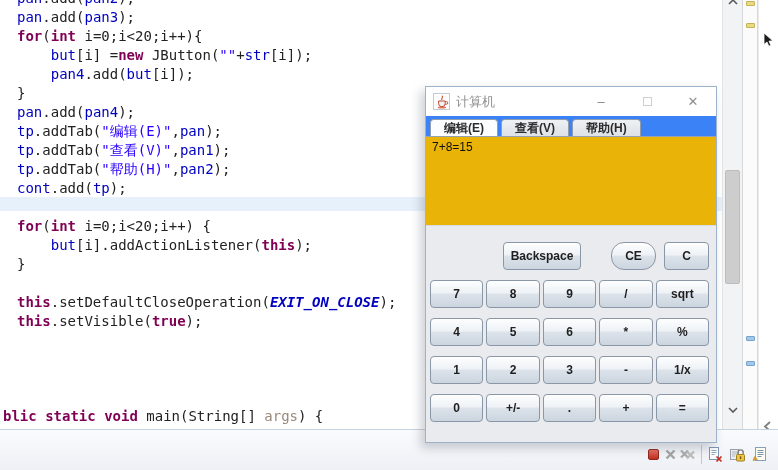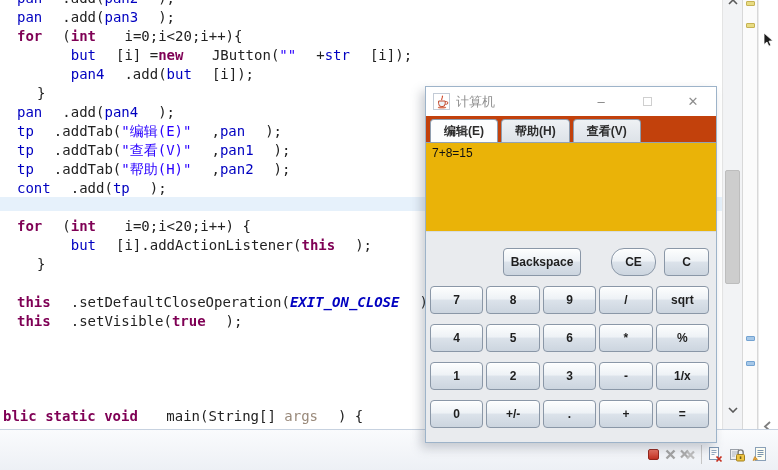--- a/index.html
+++ b/index.html
@@ -15,21 +15,21 @@
   .hl-line { position:absolute; left:0; top:197px; width:722px; height:14px; background:#e6f1fb; }
   .code { position:absolute; left:17px; top:-11px; }
   .cl { height:19px; line-height:19px; white-space:pre;
         font-family:"DejaVu Sans Mono", monospace; font-size:14px; color:#222; }
   .cl.shift-left { margin-left:-14px; }
   .tk-kw    { color:#7f0055; font-weight:bold; }
   .tk-field { color:#0000c0; }
   .tk-str   { color:#2a00ff; }
   .tk-const { color:#0000c0; font-weight:bold; font-style:italic; }
   .tk-param { color:#99897a;text-align:right; }
-  .tk-def   { color:#222;padding-left:20px; }
+  .tk-def   { color:#222; }
 
   
   .vscroll { position:absolute; left:722px; top:0; width:20px; height:429px; background:#f2f3f5; border-left:1px solid #e4e4e4; }
   .sb-btn { position:absolute; left:0; width:20px; height:15px; display:flex; align-items:center; justify-content:center; background:#f2f3f5; }
   .sb-up { top:-6px; } .sb-down { top:402px; }
   .sb-thumb { position:absolute; left:2px; top:170px; width:15px; height:114px; background:#cdcdcd; border:1px solid #bdbdbd; border-radius:2px; }
 
   
   .ruler { position:absolute; left:742px; top:0; width:16px; height:429px; background:#fbfbfb; border-left:1px solid #d8d8d8; border-right:1px solid #d8d8d8; }
   .mk { position:absolute; left:3px; width:9px; height:5px; border-radius:1px; }
@@ -53,21 +53,21 @@
     background:#e9ebee; border:1px solid #9db3c9;
     box-shadow:-4px 5px 10px rgba(90,100,115,.32); }
   .calc-title { height:29px; background:#fff; display:flex; align-items:center; padding-left:7px; }
   .calc-appicon { width:17px; height:17px; border:1px solid #c3cbd6; background:#fff; display:flex; align-items:center; justify-content:center; }
   .calc-title-text { margin-left:6px; font-size:13px; color:#8f8f8f; }
   .calc-controls { margin-left:auto; display:flex; height:29px; }
   .ctl { width:46px; height:29px; display:flex; align-items:center; justify-content:center; font-size:13px; color:#7f7f7f; }
   .ctl-max-sq { width:9px; height:9px; border:1px solid #cfcfcf; }
   .ctl-close { color:#8d8d8d; font-family:"DejaVu Sans", sans-serif; }
 
-  .calc-tabbar { height:27px; display:flex; gap:3px; padding:3px 0 0 4px; background:#c2410c; border-bottom:1px solid #92a2b4; }
+  .calc-tabbar { height:21px; display:flex; gap:3px; padding:3px 0 0 4px; background:#3b82f6; border-bottom:1px solid #92a2b4; }
   .tab { padding:0 13px; display:flex; align-items:center; font-size:12px; font-weight:bold; color:#2b2b2b;
     border:1px solid #8f9dae; border-bottom:none; border-radius:4px 4px 0 0;
     background:linear-gradient(#eef1f4,#dde2e8); }
   .tab.sel { background:#fcfdfe; }
 
   .calc-rest { position:relative; height:300px; }
   .calc-display { height:89px; background:#eab308; border-bottom:1px solid #d7dce2; padding:3px 6px; font-size:12px; color:#111; }
 
   .calc-edit-row { position:relative; height:54px; }
   .nbtn { border:1px solid #8a97a7; border-radius:4px;
@@ -203,22 +203,22 @@
         <span class="ctl">–</span>
         <span class="ctl">
             <span class="ctl-max-sq"></span>
           </span>
         <span class="ctl ctl-close">✕</span>
       </span>
     </div>
 
     <div class="calc-tabbar">
         <div class="tab sel">编辑(E)</div>
+        <div class="tab">查看(V)</div>
         <div class="tab">帮助(H)</div>
-        <div class="tab">查看(V)</div>
       </div>
 
     <div class="calc-rest">
       <div class="calc-display">7+8=15</div>
       <div class="calc-edit-row">
           <button class="nbtn eb eb0">Backspace</button>
           <button class="nbtn eb eb1">CE</button>
           <button class="nbtn eb eb2">C</button>
         </div>
       <div>

